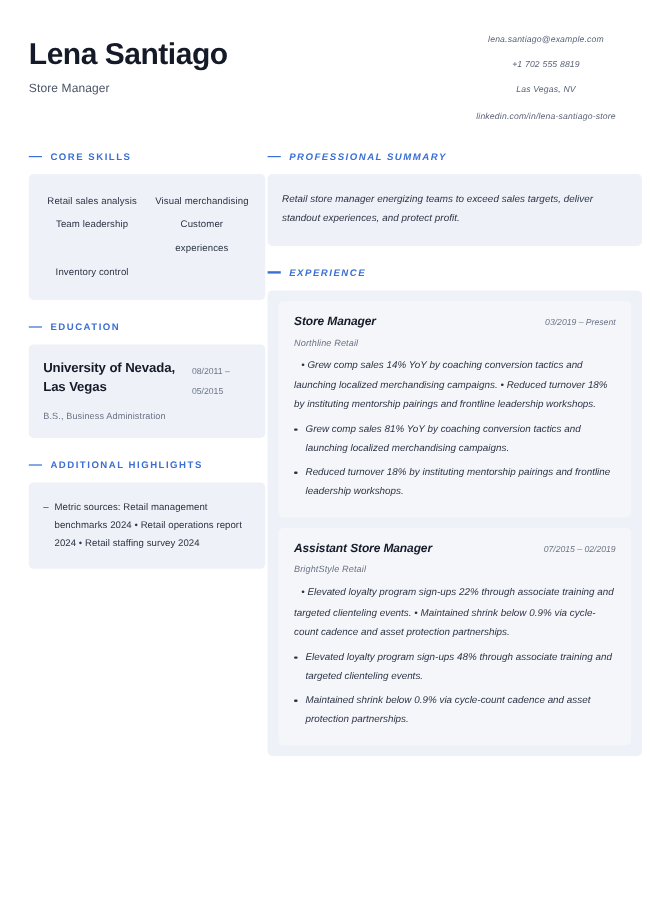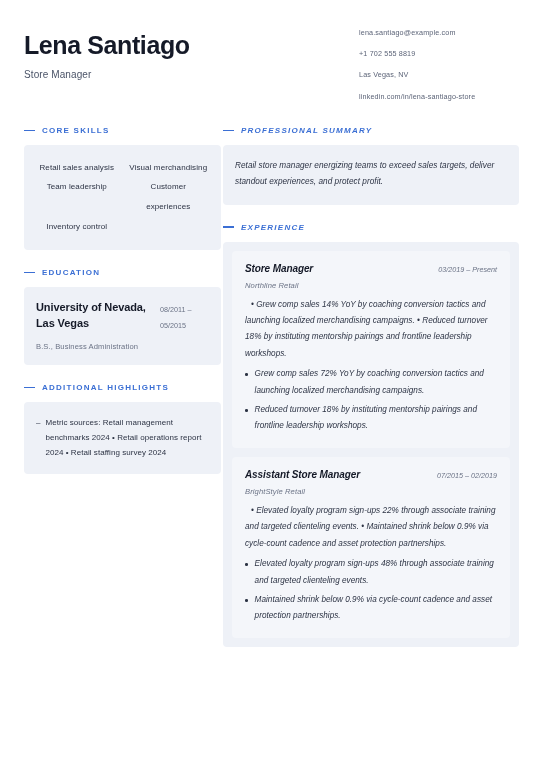--- a/index.html
+++ b/index.html
@@ -2,31 +2,31 @@
 <html><head>
 <meta charset="utf-8">
 <style>
   * { box-sizing: border-box; margin: 0; padding: 0; }
   html, body {
     width: 543px; height: 768px;
     background: #ffffff;
     font-family: "Liberation Sans", sans-serif;
     -webkit-font-smoothing: antialiased;
   }
-  .page { width: 543px; height: 768px; padding: 26px 24px 0 24px; position: relative; }
+  .page { width: 543px; height: 768px; padding: 26px 8px 0 24px; position: relative; }
 
   
   .header { display: flex; justify-content: space-between; align-items: flex-start; margin-bottom: 26px; }
   .ident { padding-top: 6px; }
   .name {
     font-size: 25px; font-weight: bold; color: #151a28;
     letter-spacing: -0.4px; line-height: 1.1;
   }
   .role { font-size: 10px; color: #4b5468; margin-top: 9px; letter-spacing: .1px; }
-  .contact { text-align: left; padding-top: 3px; width: 160px; }
+  .contact { text-align: center; padding-top: 3px; width: 160px; font-style: italic; }
   .contact div { font-size: 7.2px; color: #5b6377; line-height: 1; margin-bottom: 14px; letter-spacing: .15px; }
   .contact div:last-child { margin-bottom: 0; }
 
   
   .body { display: flex; gap: 2px; align-items: flex-start; }
   .col-left { width: 197px; flex: none; }
   .col-right { flex: 1; font-style: italic; }
 
   
   .sec-head {
@@ -174,21 +174,21 @@
           <div class="subcard">
             <div class="job-head">
               <div class="job-title">Store Manager</div>
               <div class="job-date">03/2019 – Present</div>
             </div>
             <div class="job-company">Northline Retail</div>
             <div class="job-para">• Grew comp sales 14% YoY by coaching conversion tactics and launching localized merchandising campaigns. • Reduced turnover 18% by instituting mentorship pairings and frontline leadership workshops.</div>
             <div class="job-bullets">
               <div class="bullet">
                 <span class="bullet-dot"></span>
-                <span class="bullet-text">Grew comp sales 72% YoY by coaching conversion tactics and launching localized merchandising campaigns.</span>
+                <span class="bullet-text">Grew comp sales 81% YoY by coaching conversion tactics and launching localized merchandising campaigns.</span>
               </div>
               <div class="bullet">
                 <span class="bullet-dot"></span>
                 <span class="bullet-text">Reduced turnover 18% by instituting mentorship pairings and frontline leadership workshops.</span>
               </div>
             </div>
           </div>
 
           <div class="subcard">
             <div class="job-head">

